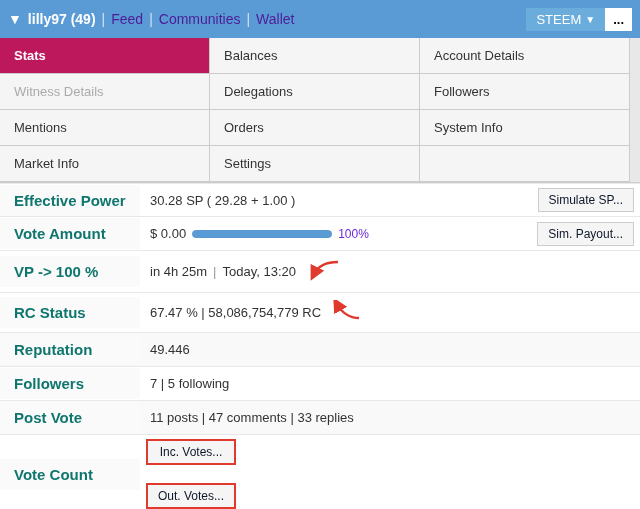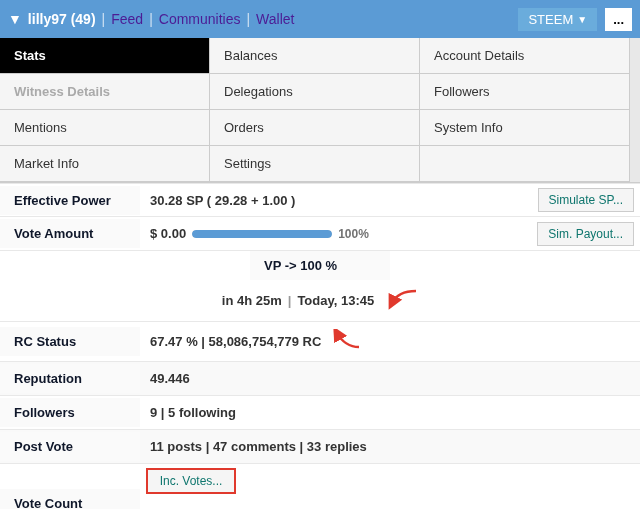--- a/index.html
+++ b/index.html
@@ -34,21 +34,21 @@
       color: rgba(255,255,255,0.7);
       font-weight: normal;
     }
     .top-nav-link {
       color: #4c1d95;
       font-weight: normal;
       cursor: pointer;
     }
     .top-nav-right {
       display: flex;
-      gap: 8px;
+      gap: 0;
     }
     .steem-btn {
       background: #6aacdc;
       color: white;
       border: none;
       padding: 4px 10px;
       cursor: pointer;
       font-size: 13px;
       display: flex;
       align-items: center;
@@ -75,28 +75,27 @@
     }
     .menu-item {
       padding: 10px 14px;
       cursor: pointer;
       border-right: 1px solid #ccc;
       border-bottom: 1px solid #ccc;
       color: #333;
       background: #f5f5f5;
     }
     .menu-item.active {
-      background: #000000;
+      background: #be185d;
       color: white;
       font-weight: bold;
     }
     .menu-item.disabled {
       color: #aaa;
       cursor: default;
-      font-weight: bold;
     }
     .menu-item.empty {
       background: #f5f5f5;
       cursor: default;
     }
 
     
     .content {
       background: white;
       padding: 0;
@@ -108,65 +107,64 @@
       align-items: center;
     }
     .stats-row:first-child {
       border-top: 1px solid #e8e8e8;
     }
     .stats-label {
       width: 140px;
       min-width: 140px;
       padding: 7px 14px;
       font-weight: bold;
-      color: #0f172a;
-      font-size: 13px;
+      color: #0f766e;
+      font-size: 15px;
       background: #fafafa;
     }
     .stats-value {
       flex: 1;
       padding: 7px 10px;
       color: #333;
       font-size: 13px;
       display: flex;
       align-items: center;
       gap: 6px;
-      font-weight: bold;
     }
     .stats-action {
       padding: 4px 6px;
     }
     .action-btn {
       background: #f5f5f5;
       border: 1px solid #ccc;
       padding: 4px 10px;
       cursor: pointer;
       font-size: 12px;
-      color: #0f766e;
+      color: #0f172a;
       white-space: nowrap;
       text-align: center;
     }
     .action-btn.highlighted {
       border: 2px solid #e0392d;
     }
     .vote-bar {
       width: 140px;
       height: 8px;
       background: #e0e0e0;
       border-radius: 4px;
       overflow: hidden;
     }
     .vote-bar-fill {
       height: 100%;
       background: #5b9bd5;
       border-radius: 4px;
     }
     .vote-pct {
       font-size: 12px;
-      color: #737373;
+      color: #6d28d9;
     }
 
     
     .buttons-col {
       display: flex;
       flex-direction: column;
       gap: 18px;
       padding: 4px 6px;
     }
   </style>
@@ -253,26 +251,26 @@
       </div>
       <span class="vote-pct">100%</span>
     </div>
     <div class="stats-action">
       <button class="action-btn">
         <span>Sim. Payout...</span>
       </button>
     </div>
   </div>
 
-  <div class="stats-row" style="position:relative;flex-direction:column;">
+  <div class="stats-row" style="position:relative;">
     <div class="stats-label">VP -&gt; 100 %</div>
     <div class="stats-value">
       <span>in 4h 25m</span>
       <span style="color:#999;">|</span>
-      <span>Today, 13:45</span>
+      <span>Today, 13:20</span>
 
       <span style="margin-left:8px; display:inline-block;">
         <svg width="30" height="24" viewBox="0 0 30 24">
           <defs>
             <marker id="arrowhead1" markerWidth="6" markerHeight="6" refX="3" refY="3" orient="auto">
               <polygon points="0 0, 6 3, 0 6" fill="#e0392d"></polygon>
             </marker>
           </defs>
           <path d="M28 4 Q10 4 4 16" stroke="#e0392d" stroke-width="2.5" fill="none" marker-end="url(#arrowhead1)"></path>
         </svg>
@@ -298,21 +296,21 @@
     </div>
   </div>
 
   <div class="stats-row" style="background:#f9f9f9;">
     <div class="stats-label">Reputation</div>
     <div class="stats-value">49.446</div>
   </div>
 
   <div class="stats-row">
     <div class="stats-label">Followers</div>
-    <div class="stats-value">9  |  5 following</div>
+    <div class="stats-value">7  |  5 following</div>
   </div>
 
   <div class="stats-row" style="background:#f9f9f9;">
     <div class="stats-label">Post Vote</div>
     <div class="stats-value">11 posts  |  47 comments  |  33 replies</div>
   </div>
 
   <div class="stats-row">
     <div class="stats-label">Vote Count</div>
     <div class="stats-action buttons-col">

